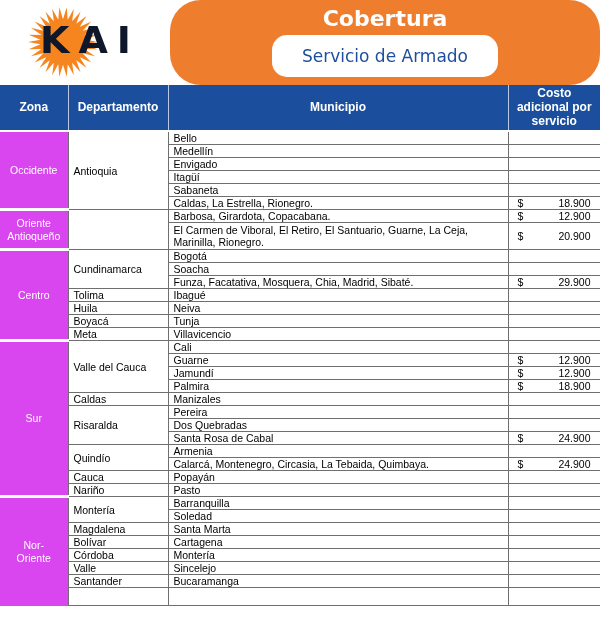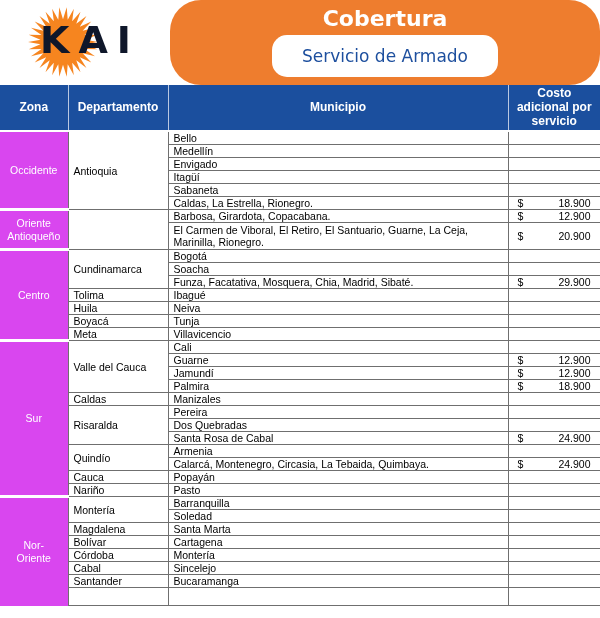--- a/index.html
+++ b/index.html
@@ -306,21 +306,21 @@
           <td class="dept-cell" rowspan="1">Bolívar</td>
           <td class="muni-cell">Cartagena</td>
           <td class="costo-cell"></td>
         </tr>
         <tr>
           <td class="dept-cell" rowspan="1">Córdoba</td>
           <td class="muni-cell">Montería</td>
           <td class="costo-cell"></td>
         </tr>
         <tr>
-          <td class="dept-cell" rowspan="1">Cabal</td>
+          <td class="dept-cell" rowspan="1">Valle</td>
           <td class="muni-cell">Sincelejo</td>
           <td class="costo-cell"></td>
         </tr>
         <tr>
           <td class="dept-cell" rowspan="1">Santander</td>
           <td class="muni-cell">Bucaramanga</td>
           <td class="costo-cell"></td>
         </tr>
         <tr class="trailing">
           <td class="dept-cell"></td>

